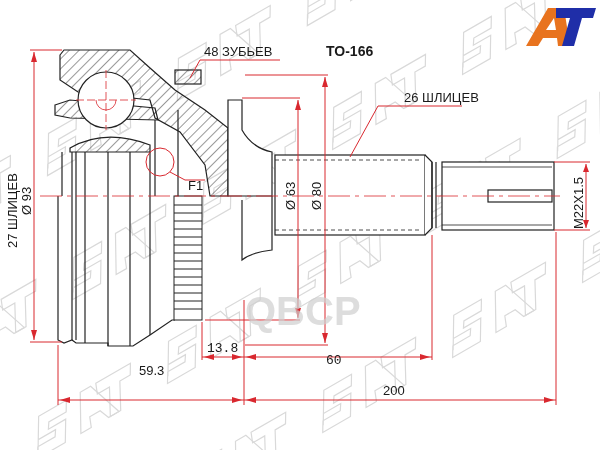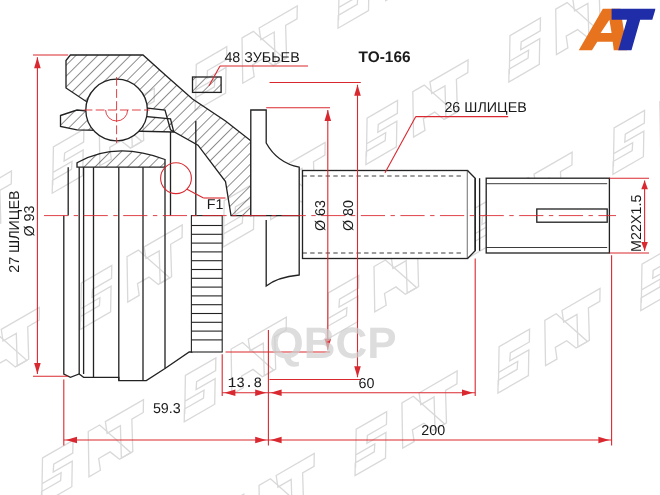--- a/index.html
+++ b/index.html
@@ -195,15 +195,15 @@
 <div class="lbl lbl-sm" style="left:404px; top:90px;">26 ШЛИЦЕВ</div>
 <div class="lbl lbl-sm" style="left:188px; top:164px;margin-top:14px;">F1</div>
 
 <div class="lbl lbl-sm vert" style="left:5px; top:248px;">27 ШЛИЦЕВ</div>
 <div class="lbl lbl-sm vert" style="left:19px; top:215px;">Ø 93</div>
 <div class="lbl lbl-sm vert" style="left:283px; top:210px;">Ø 63</div>
 <div class="lbl lbl-sm vert" style="left:309px; top:210px;">Ø 80</div>
 <div class="lbl lbl-sm vert" style="left:571px; top:229px;">M22X1.5</div>
 
 <div class="lbl lbl-sm" style="left:207px; top:341px;font-family:Liberation Mono, monospace;">13.8</div>
-<div class="lbl lbl-sm" style="left:326px; top:341px;">60</div>
+<div class="lbl lbl-sm" style="left:326px; top:353px;font-family:Liberation Mono, monospace;">60</div>
 <div class="lbl lbl-sm" style="left:139px; top:363px;">59.3</div>
 <div class="lbl lbl-sm" style="left:383px; top:383px;">200</div>
 
 </body></html>

